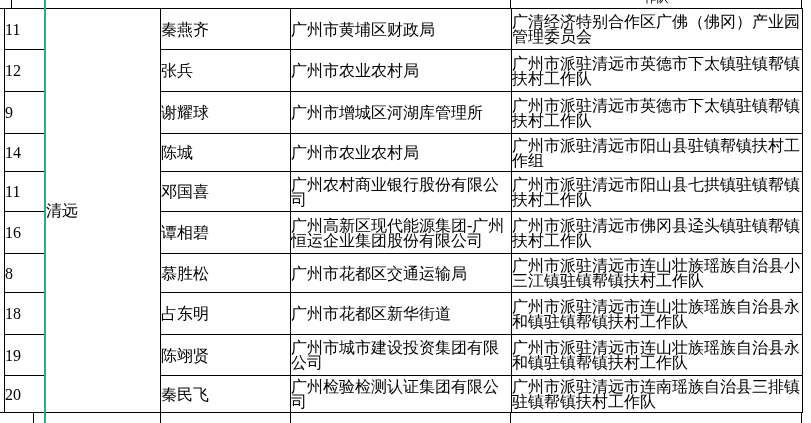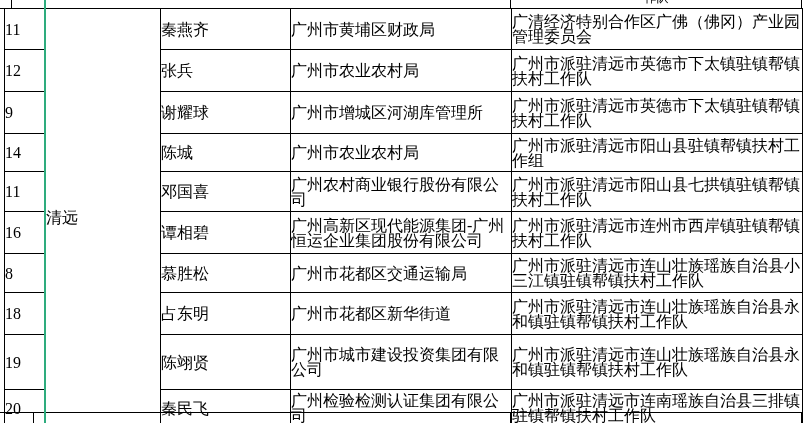--- a/index.html
+++ b/index.html
@@ -96,35 +96,35 @@
       <tr style="height:40px">
         <td class="c-no">11</td>
         <td class="c-name">邓国喜</td>
         <td class="c-org">广州农村商业银行股份有限公司</td>
         <td class="c-assign">广州市派驻清远市阳山县七拱镇驻镇帮镇扶村工作队</td>
       </tr>
       <tr style="height:42px">
         <td class="c-no">16</td>
         <td class="c-name">谭相碧</td>
         <td class="c-org">广州高新区现代能源集团-广州恒运企业集团股份有限公司</td>
-        <td class="c-assign">广州市派驻清远市连州市西岸镇驻镇帮镇扶村工作队</td>
+        <td class="c-assign">广州市派驻清远市佛冈县迳头镇驻镇帮镇扶村工作队</td>
       </tr>
       <tr style="height:39px">
         <td class="c-no">8</td>
         <td class="c-name">慕胜松</td>
         <td class="c-org">广州市花都区交通运输局</td>
         <td class="c-assign">广州市派驻清远市连山壮族瑶族自治县小三江镇驻镇帮镇扶村工作队</td>
       </tr>
       <tr style="height:42px">
         <td class="c-no">18</td>
         <td class="c-name">占东明</td>
         <td class="c-org">广州市花都区新华街道</td>
         <td class="c-assign">广州市派驻清远市连山壮族瑶族自治县永和镇驻镇帮镇扶村工作队</td>
       </tr>
-      <tr style="height:55px">
+      <tr style="height:41px">
         <td class="c-no">19</td>
         <td class="c-name">陈翊贤</td>
         <td class="c-org">广州市城市建设投资集团有限公司</td>
         <td class="c-assign">广州市派驻清远市连山壮族瑶族自治县永和镇驻镇帮镇扶村工作队</td>
       </tr>
       <tr style="height:37px">
         <td class="c-no">20</td>
         <td class="c-name">秦民飞</td>
         <td class="c-org">广州检验检测认证集团有限公司</td>
         <td class="c-assign">广州市派驻清远市连南瑶族自治县三排镇驻镇帮镇扶村工作队</td>

